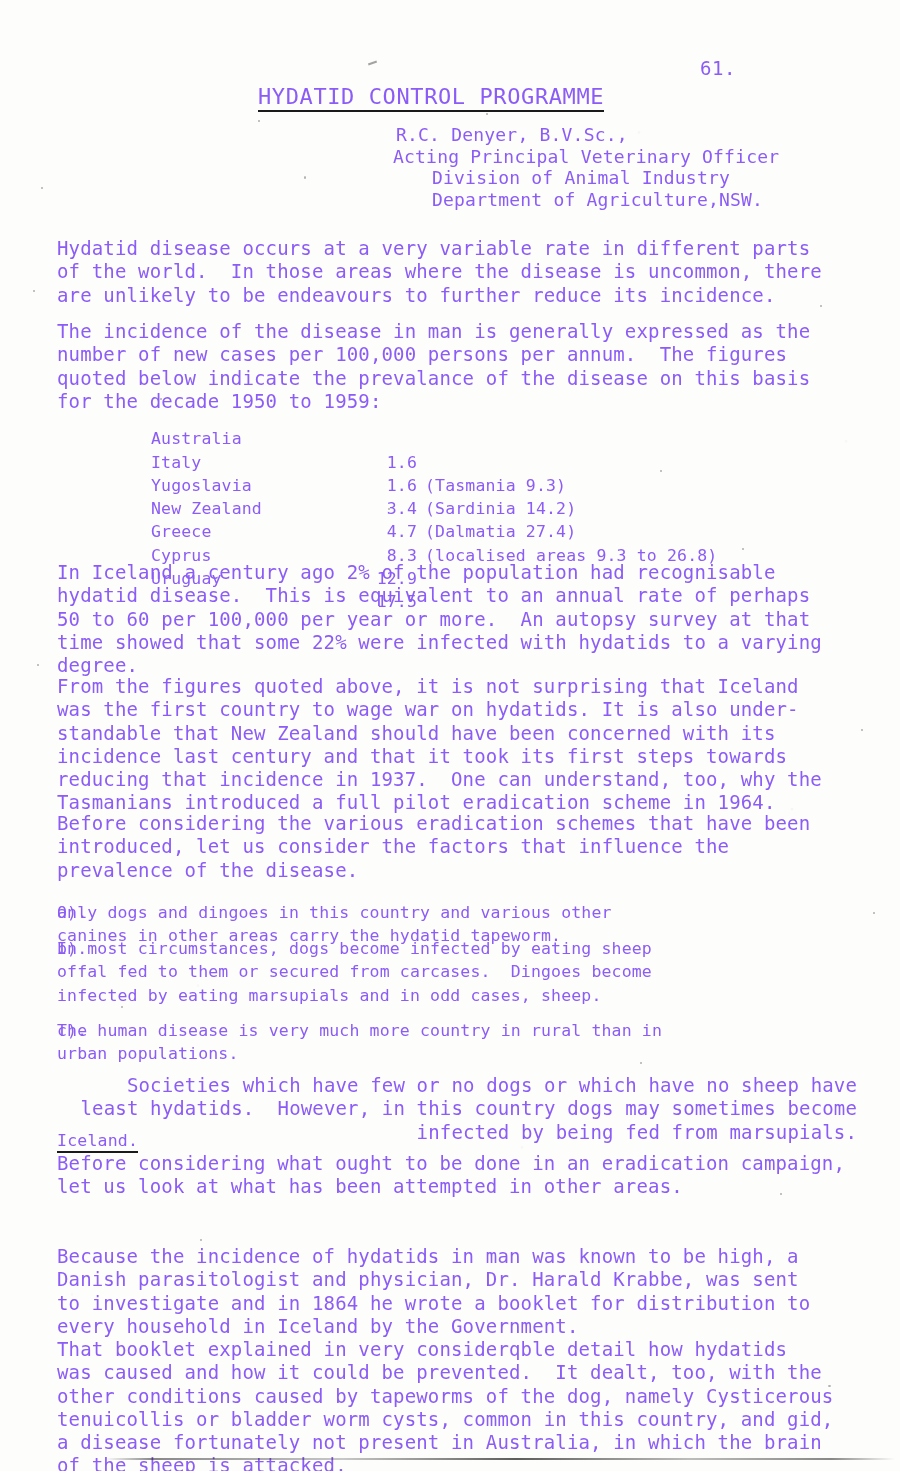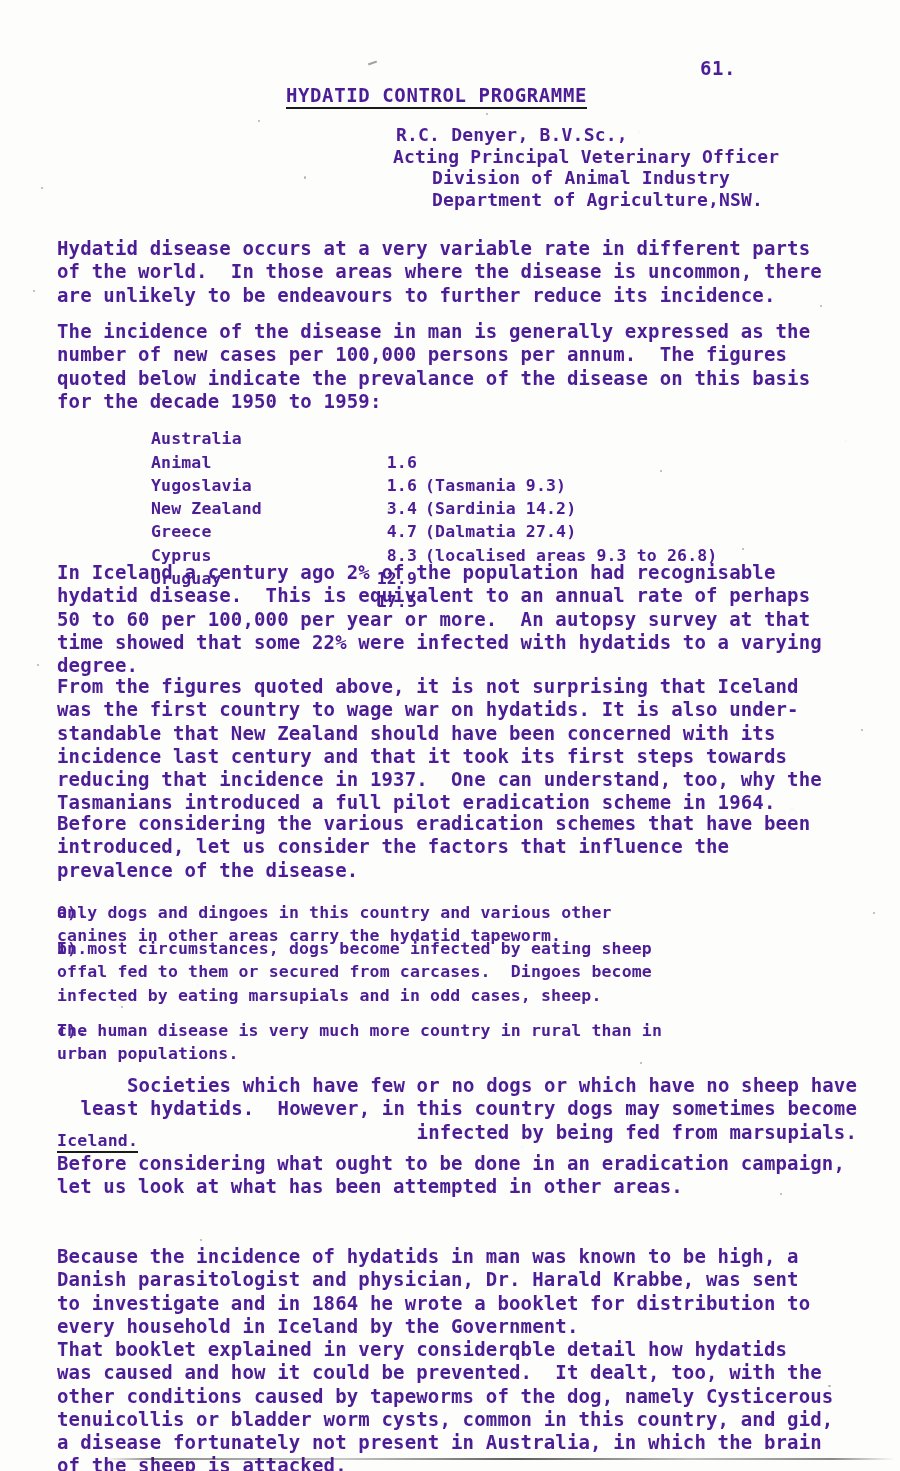--- a/index.html
+++ b/index.html
@@ -7,22 +7,21 @@
     padding: 0;
     background: #ffffff;
   }
   .page {
     position: relative;
     width: 900px;
     height: 1471px;
     background: #fdfdfc;
     overflow: hidden;
     font-family: "DejaVu Sans Mono", "Liberation Mono", monospace;
-    color: #4c1d95;
-    font-weight: bold;
+    color: #8b5cf6;
     -webkit-font-smoothing: none;
   }
 
   
   .page::before {
     content: "";
     position: absolute;
     inset: 0;
     pointer-events: none;
     background:
@@ -42,26 +41,25 @@
   .abs { position: absolute; }
 
   
   .page-number {
     left: 700px; top: 57px;
     font-size: 19px;
     letter-spacing: .5px;
   }
   .doc-title {
     left: 258px; top: 84px;
-    font-size: 19px;
+    font-size: 22px;
     letter-spacing: .6px;
     border-bottom: 2px solid #1a1a1a;
     padding-bottom: 1px;
     display: inline-block;
-    margin-left: 28px;
   }
 
   .byline {
     left: 0; top: 124px;
     width: 880px;
     font-size: 18px;
     line-height: 21.5px;
     letter-spacing: .2px;
   }
   .byline div { white-space: pre; }
@@ -155,21 +153,21 @@
 quoted below indicate the prevalance of the disease on this basis
 for the decade 1950 to 1959:</div>
 
   <div class="abs table" style="top:404px;">
     <div class="trow">
       <span class="tcountry">Australia</span>
       <span class="tvalue">1.6</span>
       <span class="tnote">(Tasmania 9.3)</span>
     </div>
     <div class="trow">
-      <span class="tcountry">Animal</span>
+      <span class="tcountry">Italy</span>
       <span class="tvalue">1.6</span>
       <span class="tnote">(Sardinia 14.2)</span>
     </div>
     <div class="trow">
       <span class="tcountry">Yugoslavia</span>
       <span class="tvalue">3.4</span>
       <span class="tnote">(Dalmatia 27.4)</span>
     </div>
     <div class="trow">
       <span class="tcountry">New Zealand</span>

